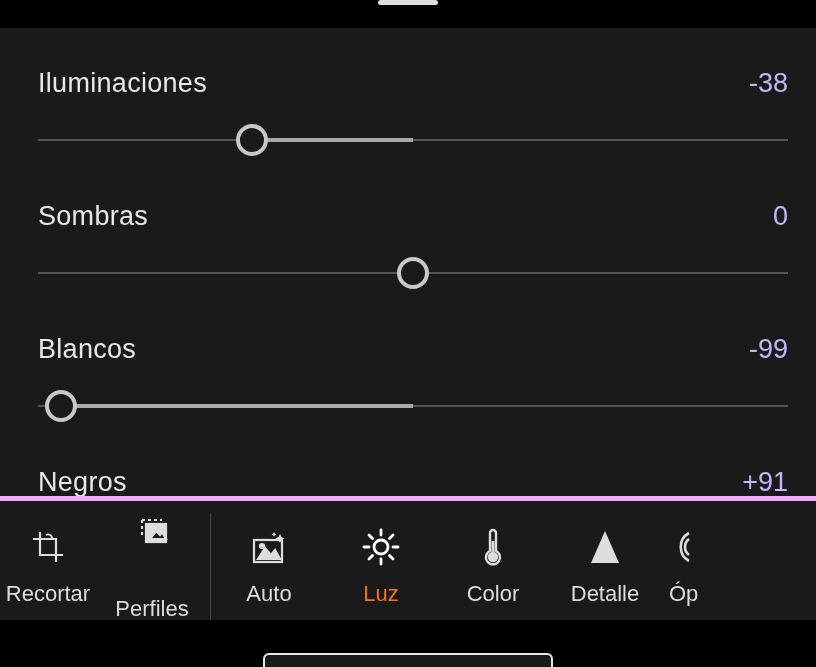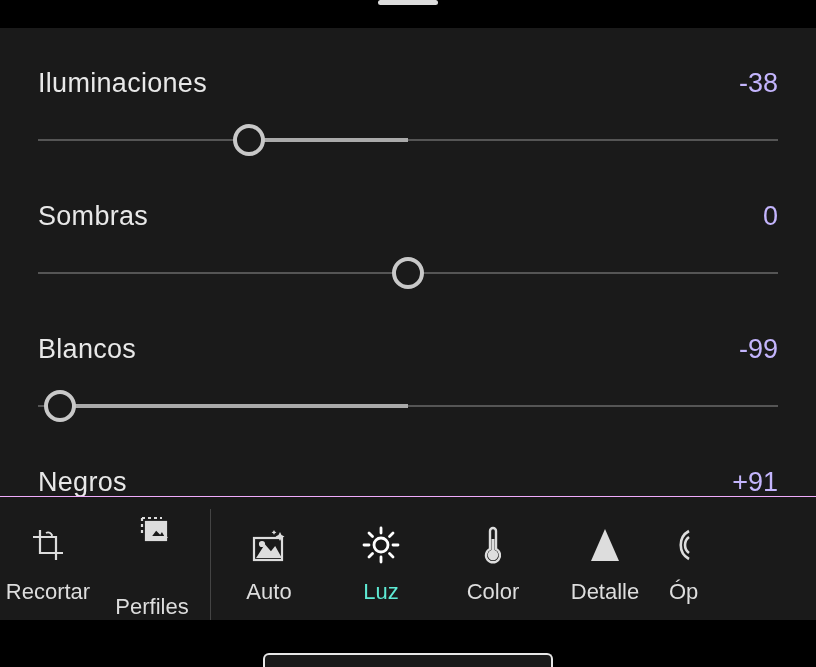--- a/index.html
+++ b/index.html
@@ -23,21 +23,21 @@
     }
     .panel {
       position: absolute;
       top: 28px;
       left: 0;
       right: 0;
       bottom: 0;
       background: #1a1a1a;
     }
     .sliders {
-      padding: 40px 38px 20px 38px;
+      padding: 40px 28px 20px 38px;
     }
     .slider-group {
       margin-bottom: 44px;
     }
     .slider-header {
       display: flex;
       justify-content: space-between;
       align-items: baseline;
       margin-bottom: 24px;
     }
@@ -94,21 +94,21 @@
 
     .toolbar {
       position: absolute;
       bottom: 47px;
       left: 0;
       right: 0;
       height: 124px;
       display: flex;
       align-items: center;
       background: #1a1a1a;
-      border-top: 1px solid #f0abfc;
+      border-top: 5px solid #f0abfc;
       padding-top: 12px;
     }
     .toolbar-section {
       display: flex;
       height: 100%;
     }
     .toolbar-divider {
       width: 1px;
       background: #444;
       height: 100%;
@@ -288,21 +288,21 @@
             <line x1="20" y1="3" x2="20" y2="8"></line>
             <line x1="20" y1="32" x2="20" y2="37"></line>
             <line x1="3" y1="20" x2="8" y2="20"></line>
             <line x1="32" y1="20" x2="37" y2="20"></line>
             <line x1="8" y1="8" x2="11.5" y2="11.5"></line>
             <line x1="28.5" y1="28.5" x2="32" y2="32"></line>
             <line x1="8" y1="32" x2="11.5" y2="28.5"></line>
             <line x1="28.5" y1="11.5" x2="32" y2="8"></line>
           </svg>
         </div>
-        <span class="tool-label-text" style="color:#5eead4;">Luz</span>
+        <span class="tool-label-text" style="color:#f97316;">Luz</span>
         <div class="active-underline"></div>
         <div class="active-caret"></div>
       </div>
 
       <div class="tool-item" style="width:112px;">
         <div class="icon-wrap">
           <svg width="24" height="40" viewBox="0 0 24 40" fill="none" stroke="#ddd" stroke-width="2.4">
             <path d="M9 6 a3 3 0 0 1 6 0 v18 a7 7 0 1 1 -6 0 z"></path>
             <circle cx="12" cy="30" r="4" fill="#ddd"></circle>
             <line x1="12" y1="14" x2="12" y2="27" stroke-width="3"></line>

